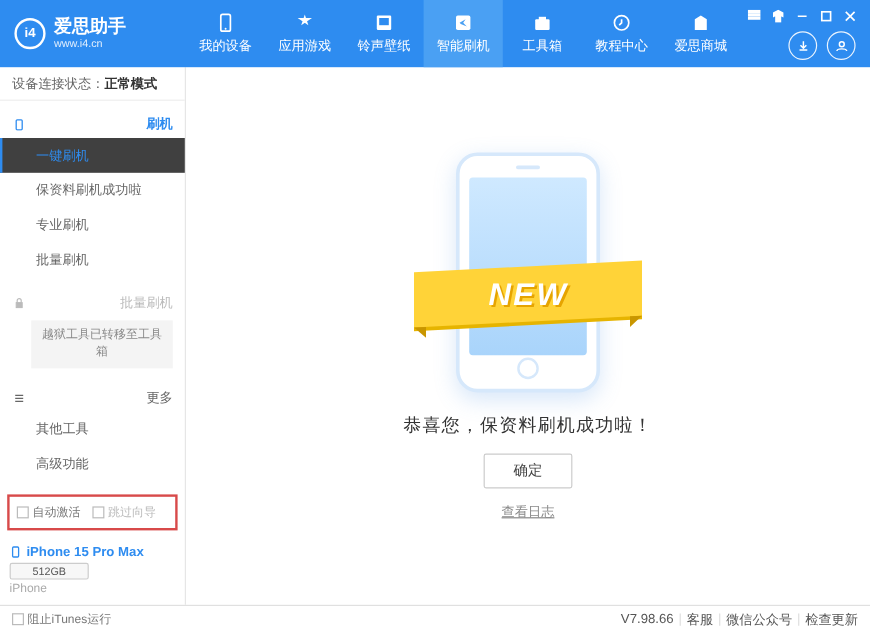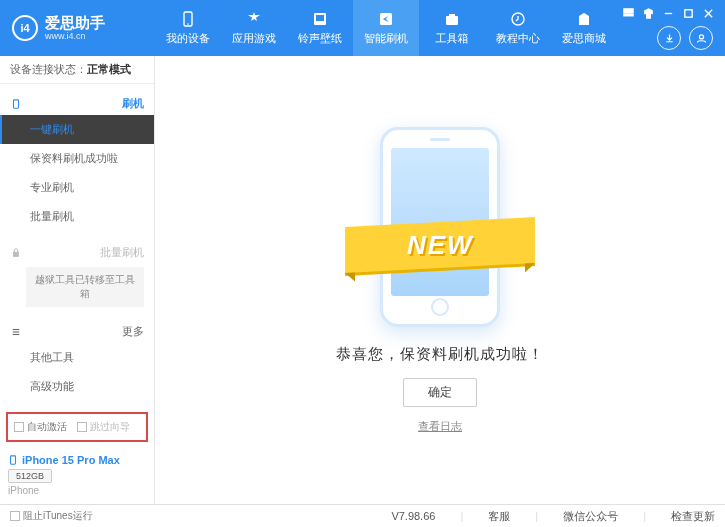--- a/index.html
+++ b/index.html
@@ -36,41 +36,41 @@
 .side-item { padding: 7px 10px 7px 30px; font-size: 11px; color: #666; cursor: pointer; }
 .side-item.highlight { background: #404040; color: #2e8cf0; border-left: 2px solid #2e8cf0; padding-left: 28px; }
 .side-sub-box { margin: 3px 10px 3px 26px; background: #f4f4f4; padding: 6px 8px; font-size: 10px; color: #888; text-align: center; line-height: 1.4; }
 .sidebar .spacer { flex: 1; }
 .check-row { border: 2px solid #d84a4a; margin: 6px; padding: 6px 6px; display: flex; gap: 10px; align-items: center; }
 .chk { display: flex; align-items: center; gap: 3px; font-size: 10px; color: #777; cursor: pointer; }
 .chk .box { width: 10px; height: 10px; border: 1px solid #bbb; background: #fff; }
 .chk.disabled { color: #bbb; }
 .device-box { padding: 6px 8px 8px; font-size: 11px; }
 .device-name { color: #2e8cf0; font-weight: 600; display: flex; align-items: center; gap: 4px; }
-.badge { display: inline-block; border: 1px solid #ccc; border-radius: 2px; padding: 1px 7px; font-size: 9px; color: #555; margin-top: 3px; background: #f7f7f7; }
+.badge { display: inline-block; border: 1px solid #ccc; border-radius: 2px; padding: 1px 18px; font-size: 9px; color: #555; margin-top: 3px; background: #f7f7f7; }
 .devtype { color: #aaa; font-size: 10px; margin-top: 2px; }
 
 
 .main { flex: 1; position: relative; display: flex; flex-direction: column; align-items: center; justify-content: center; }
 .phone-wrap { position: relative; width: 150px; }
 .phone { width: 120px; height: 200px; background: #fff; border: 3px solid #d6e8fb; border-radius: 18px; margin: 0 auto; position: relative; box-shadow: 0 6px 18px rgba(100,160,230,.25); }
 .phone:before { content:""; position: absolute; top: 8px; left: 50%; transform: translateX(-50%); width: 20px; height: 3px; background: #d6e8fb; border-radius: 2px; }
 .phone:after { content:""; position: absolute; bottom: 8px; left: 50%; transform: translateX(-50%); width: 14px; height: 14px; border: 2px solid #d6e8fb; border-radius: 50%; }
 .phone-screen { position: absolute; top: 18px; left: 8px; right: 8px; bottom: 28px; background: linear-gradient(180deg,#cfe9ff,#a9d4fb); border-radius: 3px; }
 .ribbon { position: absolute; top: 95px; left: -20px; right: -20px; height: 46px; background: #ffd338; transform: skewY(-3deg); display: flex; align-items: center; justify-content: center; box-shadow: 0 3px 0 #e6b400; }
 .ribbon:before, .ribbon:after { content:""; position:absolute; bottom:-9px; width:0; height:0; border-top: 9px solid #c99600; }
 .ribbon:before { left:0; border-left: 10px solid transparent; }
 .ribbon:after { right:0; border-right: 10px solid transparent; }
 .ribbon-text { color: #fff; font-weight: 900; font-size: 26px; letter-spacing: 2px; font-style: italic; text-shadow: 2px 2px 0 #e6a400; transform: skewY(3deg); }
 .success-text { margin-top: 18px; font-size: 15px; color: #333; letter-spacing: 1px; }
 .ok-btn { margin-top: 14px; border: 1px solid #ccc; background: #fff; padding: 5px 24px; font-size: 12px; color: #444; cursor: pointer; border-radius: 2px; }
 .log-link { margin-top: 12px; color: #888; font-size: 11px; text-decoration: underline; cursor: pointer; }
 
 
-.statusbar { height: 23px; border-top: 1px solid #e0e0e0; display: flex; align-items: center; padding: 0 10px; font-size: 11px; color: #555; gap: 25px; }
+.statusbar { height: 23px; border-top: 1px solid #e0e0e0; display: flex; align-items: center; padding: 0 10px; font-size: 11px; color: #555; gap: 4px; }
 .statusbar .spacer { flex: 1; }
 .statusbar .sblk { cursor: pointer; display: flex; align-items: center; gap: 3px; }
 .foot-divider { color: #ddd; }
 </style>
 </head>
 <body>
 
 <div class="header">
   <div class="logo-area">
     <div class="logo-circle">i4</div>

